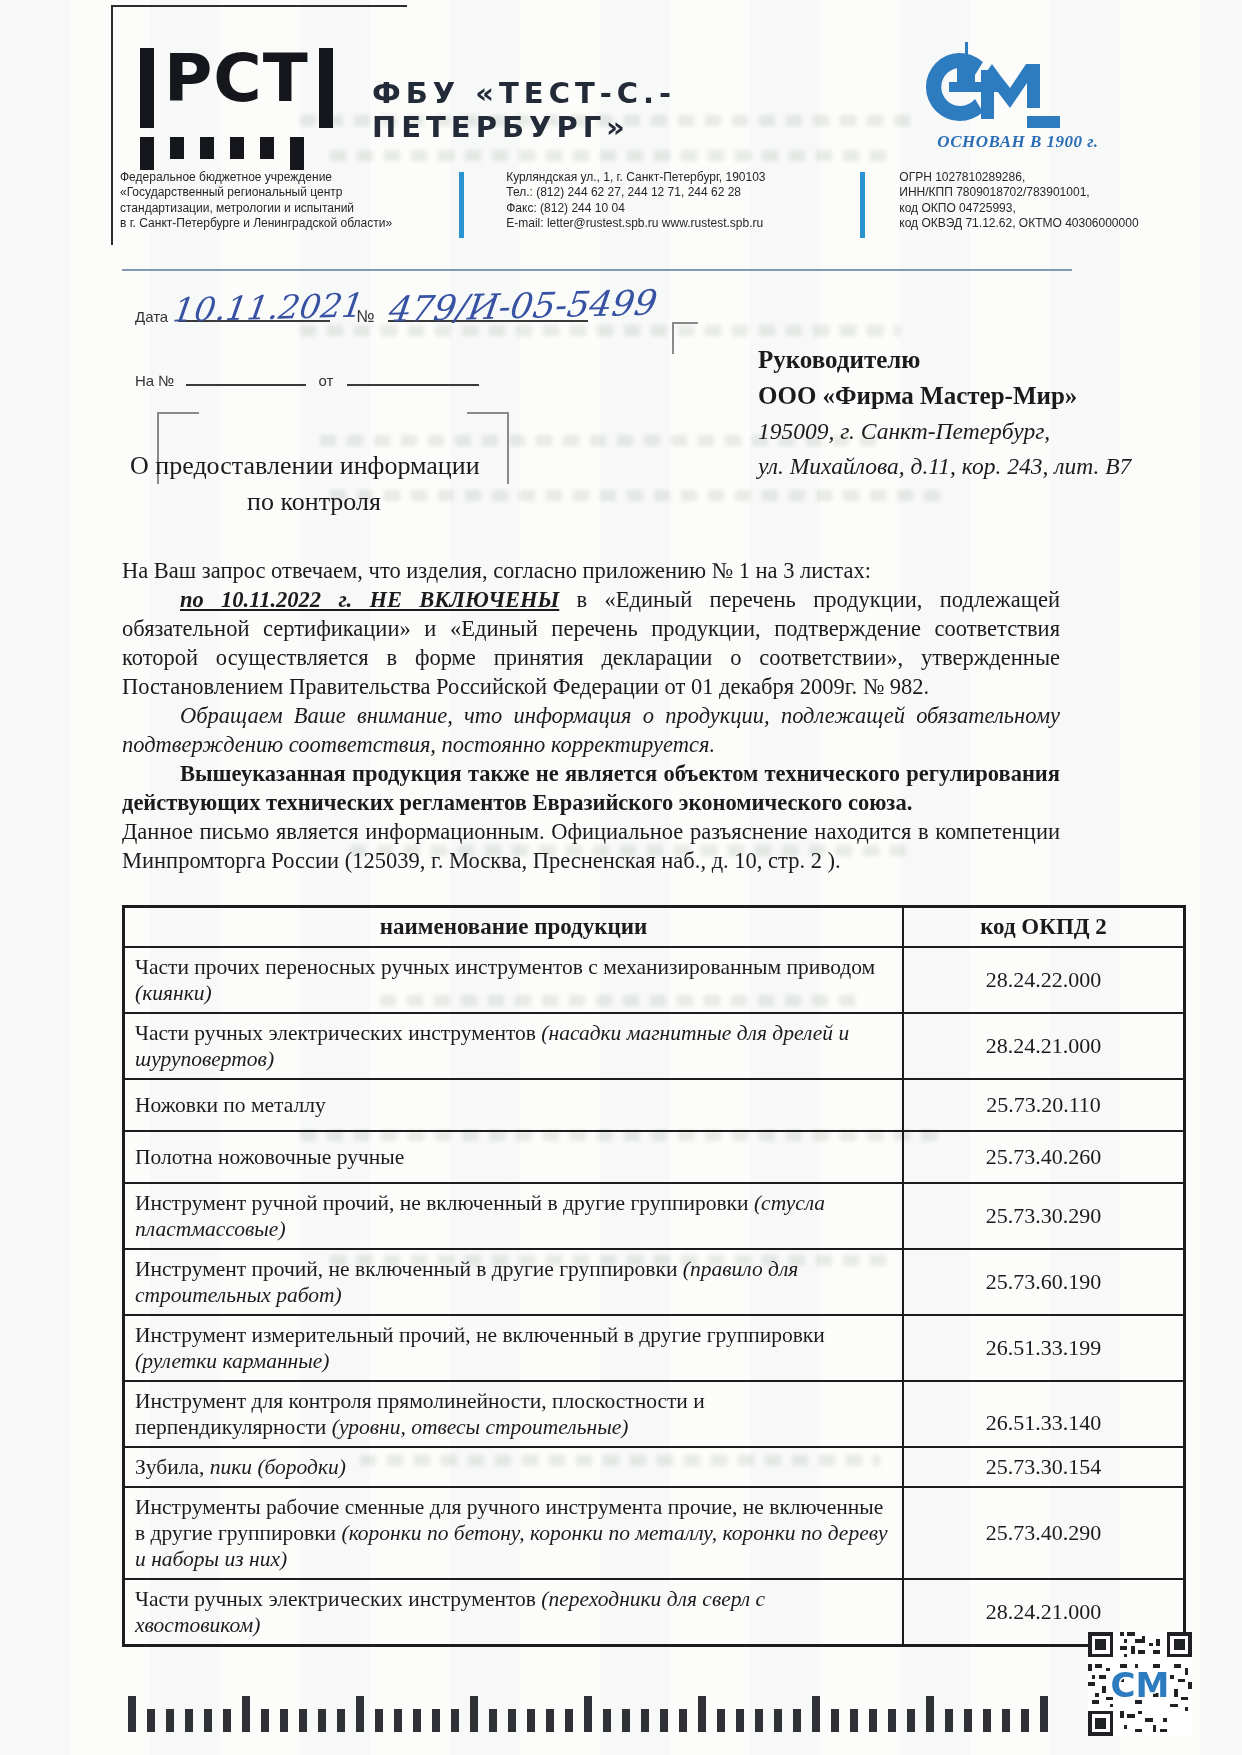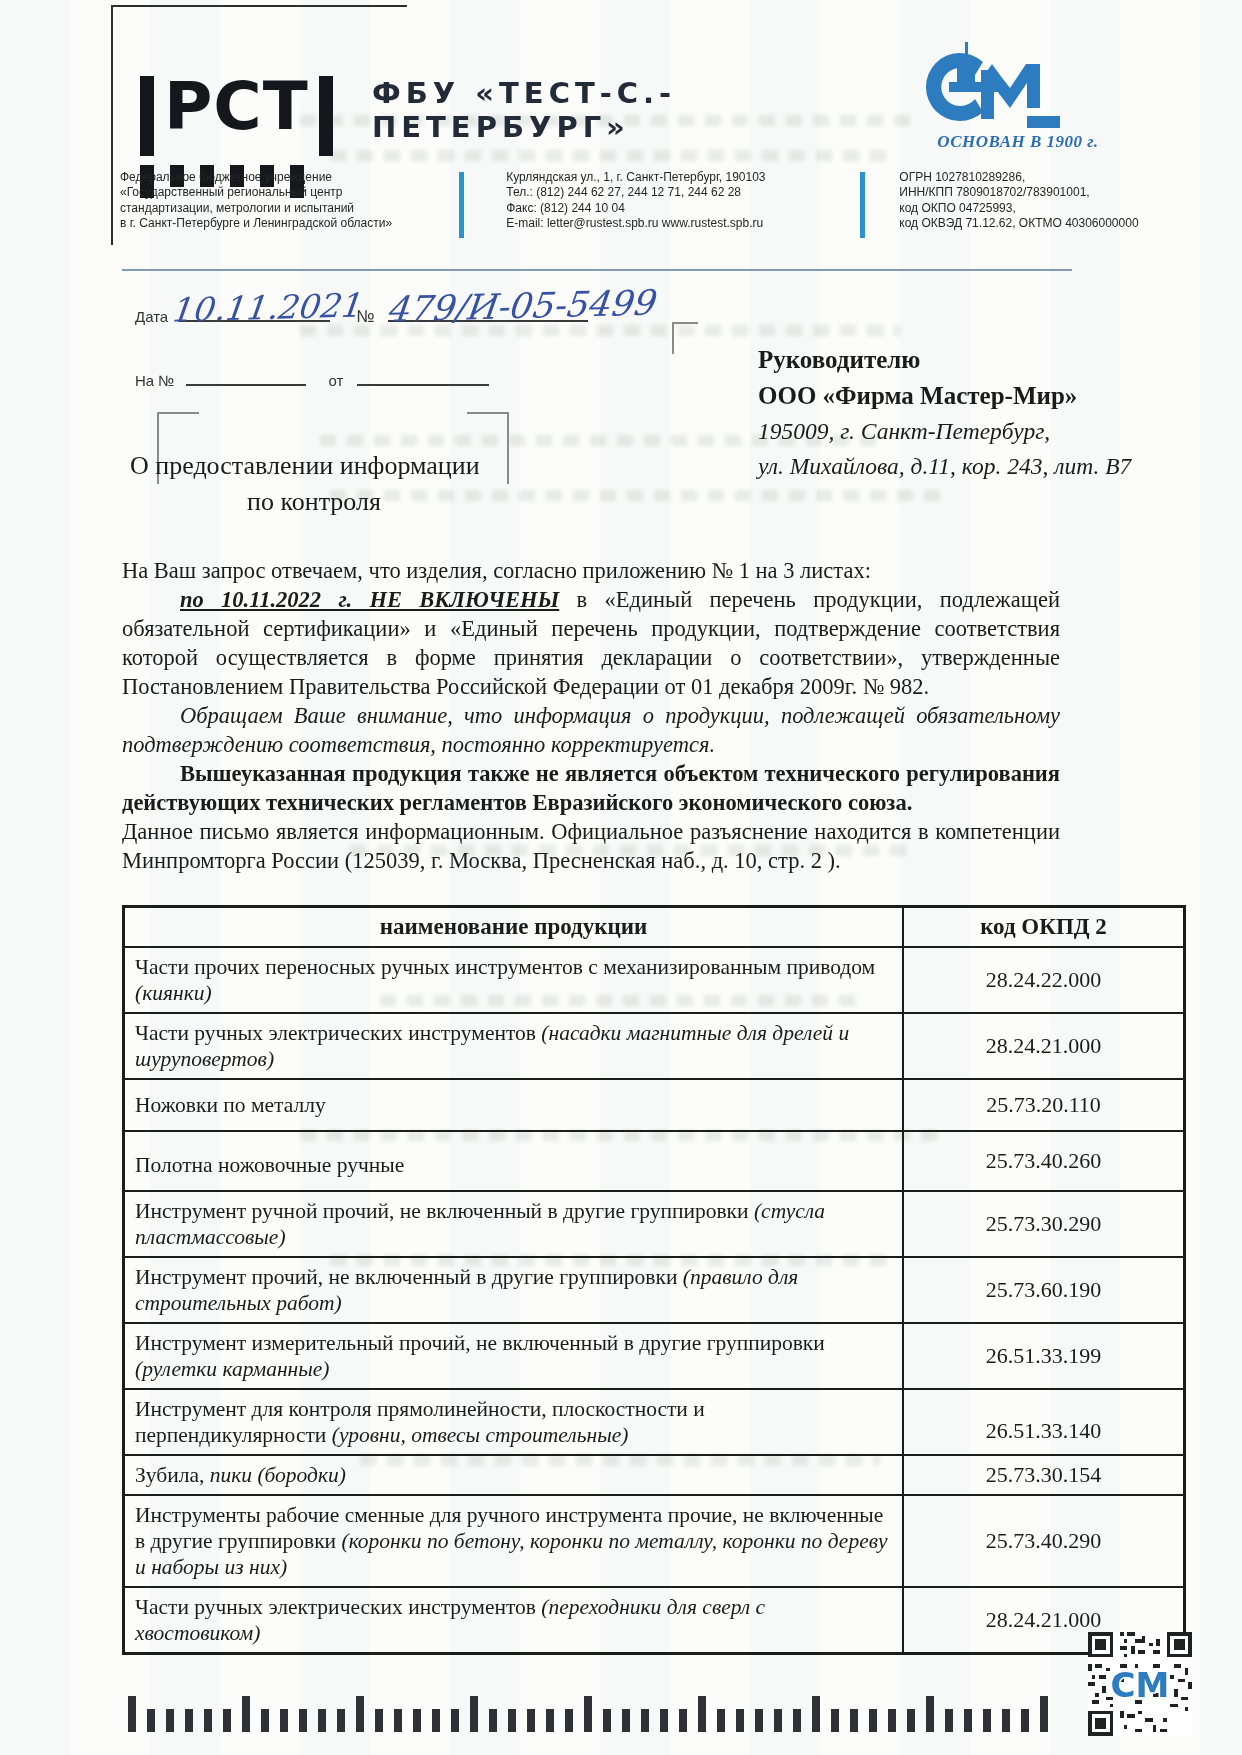--- a/index.html
+++ b/index.html
@@ -13,21 +13,21 @@
   .edge-top{position:absolute;left:112px;top:5px;width:295px;height:2px;background:#2e2e2e;}
   .edge-left{position:absolute;left:111px;top:5px;width:2px;height:240px;background:#2e2e2e;}
   .fold-line{position:absolute;left:122px;top:269px;width:950px;height:2px;background:#5b7aa0;opacity:.75;}
 
   
   .ghost{position:absolute;height:11px;filter:blur(2px);opacity:.14;
     background:repeating-linear-gradient(90deg,#6f8468 0 16px,rgba(0,0,0,0) 16px 27px);}
 
   
   .rst-logo{position:absolute;left:140px;top:48px;}
-  .rst-row1{display:flex;align-items:flex-start;gap:10px;margin-top:28px;}
+  .rst-row1{display:flex;align-items:flex-start;gap:10px;}
   .rst-row1 .bar{width:14px;height:80px;background:#15171c;}
   .rst-txt{font-family:"DejaVu Sans",sans-serif;font-weight:900;font-size:66px;line-height:74px;letter-spacing:1px;color:#15171c;margin-top:-6px;}
   .rst-row2{display:flex;align-items:flex-start;gap:16px;margin-top:9px;}
   .rst-row2 .b{width:14px;background:#15171c;}
   .org-title{position:absolute;left:372px;top:76px;width:520px;
     font-family:"DejaVu Sans",sans-serif;font-weight:800;font-size:29px;letter-spacing:5px;color:#222b37;}
   .sm-logo{position:absolute;left:905px;top:40px;}
   .founded{position:absolute;left:918px;top:132px;width:200px;text-align:center;
     font-family:"Liberation Serif",serif;font-weight:700;font-size:17px;color:#2a6db5;letter-spacing:.5px;font-style:italic;}
 
@@ -167,21 +167,21 @@
     </span>
     <span class="meta-label" style="margin-left:22px;font-size:17px;">№</span>
     <span class="blank" style="width:200px;height:24px;margin-left:10px;">
       <span class="hand" style="position:absolute;left:2px;bottom:-6px;font-size:35px;">479/И-05-5499</span>
     </span>
   </div>
 
   <div class="na-row">
     <span class="meta-label">На №</span>
     <span class="blank" style="width:120px;height:18px;margin-left:8px;"></span>
-    <span class="meta-label" style="margin-left:18px;">от</span>
+    <span class="meta-label" style="margin-left:8px;">от</span>
     <span class="blank" style="width:132px;height:18px;margin-left:10px;"></span>
   </div>
 
   <div class="corner c-recipient"></div>
   <div class="corner c-subj-l"></div>
   <div class="corner c-subj-r"></div>
 
   <div class="recipient">
     <div class="b">Руководителю</div>
     <div class="b">ООО «Фирма Мастер-Мир»</div>
@@ -214,21 +214,21 @@
     </tr>
     <tr>
       <td class="name"><span>Части ручных электрических инструментов </span><span class="it">(насадки магнитные для дрелей и шуруповертов)</span></td>
       <td class="code">28.24.21.000</td>
     </tr>
     <tr>
       <td class="name" style="padding-top:12px;padding-bottom:12px;"><span>Ножовки по металлу</span><span class="it"></span></td>
       <td class="code">25.73.20.110</td>
     </tr>
     <tr>
-      <td class="name" style="padding-top:20px;padding-bottom:12px;"><span>Полотна ножовочные ручные</span><span class="it"></span></td>
+      <td class="name" style="padding-top:12px;padding-bottom:12px;"><span>Полотна ножовочные ручные</span><span class="it"></span></td>
       <td class="code">25.73.40.260</td>
     </tr>
     <tr>
       <td class="name"><span>Инструмент ручной прочий, не включенный в другие группировки </span><span class="it">(стусла пластмассовые)</span></td>
       <td class="code">25.73.30.290</td>
     </tr>
     <tr>
       <td class="name"><span>Инструмент прочий, не включенный в другие группировки </span><span class="it">(правило для строительных работ)</span></td>
       <td class="code">25.73.60.190</td>
     </tr>

